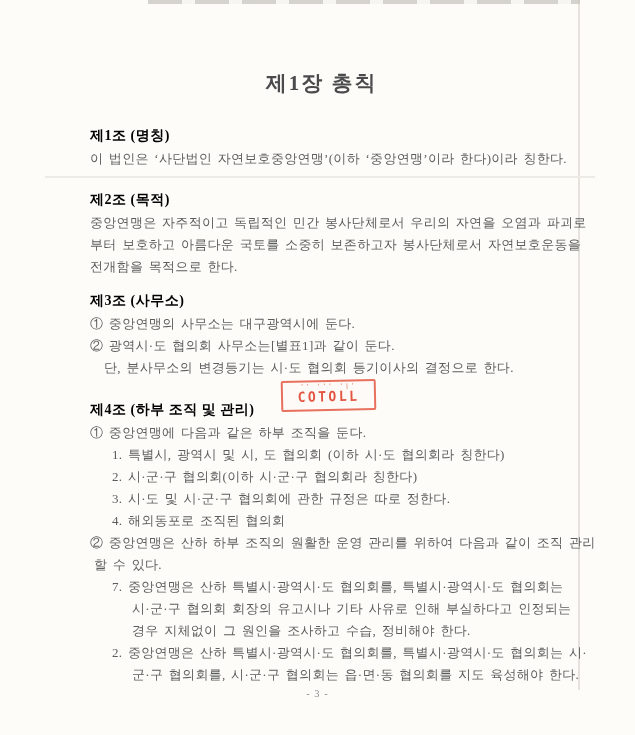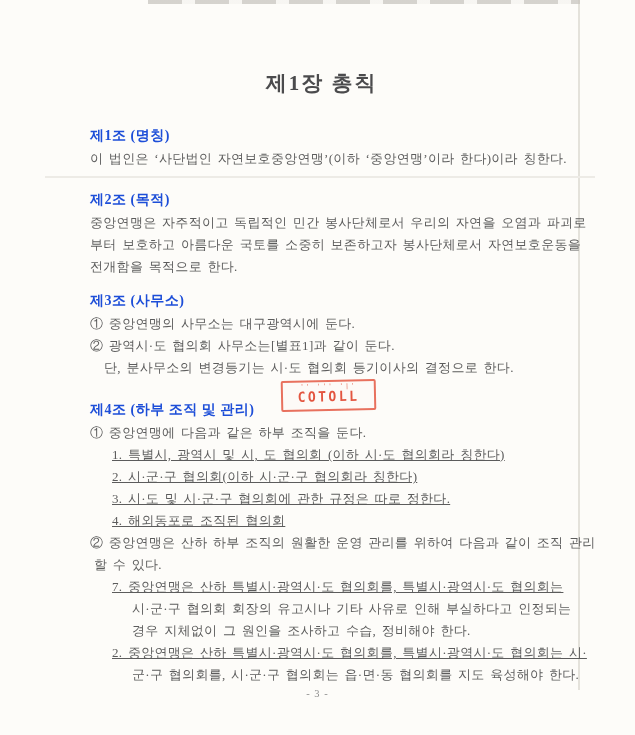--- a/index.html
+++ b/index.html
@@ -36,38 +36,38 @@
     margin:68px 0 0 0;
     text-align:center;
     font-size:21px;line-height:30px;
     font-weight:bold;color:#4b4b4d;
     letter-spacing:2px;
   }
   .article{margin:0;}
   .article .heading{
     margin:0 0 2px 0;
     font-size:14px;line-height:20px;
-    font-weight:bold;color:#1d4ed8;
+    font-weight:bold;color:#000000;
     letter-spacing:0.5px;
   }
   .article.a0{margin-top:28px;}
   .article.a1{margin-top:12px;}
   .article.a2{margin-top:13px;}
   .article.a3{margin-top:21px;}
   .line{
     height:22px;line-height:22px;
     font-size:13px;
     letter-spacing:0.3px;word-spacing:2px;
     white-space:nowrap;
     color:#5c5c5c;
   }
   .line.l0{margin-left:0;}
   .line.l0b{margin-left:14px;}
   .line.l0c{margin-left:4px;}
-  .line.l1{margin-left:22px;text-decoration:underline;}
+  .line.l1{margin-left:22px;}
   .line.l2{margin-left:42px;}
   .divider{
     margin:6px 0 0 -45px;
     width:550px;height:0;
     border-top:2px solid #edebe6;
   }
   .stamp{
     position:absolute;left:281px;top:380px;
     width:91px;height:27px;
     border:2px solid rgba(224,66,43,0.75);

